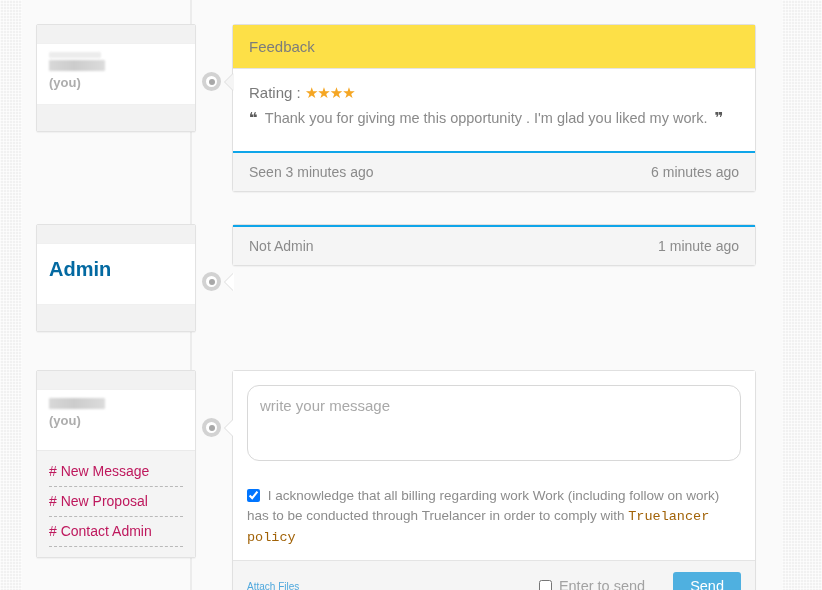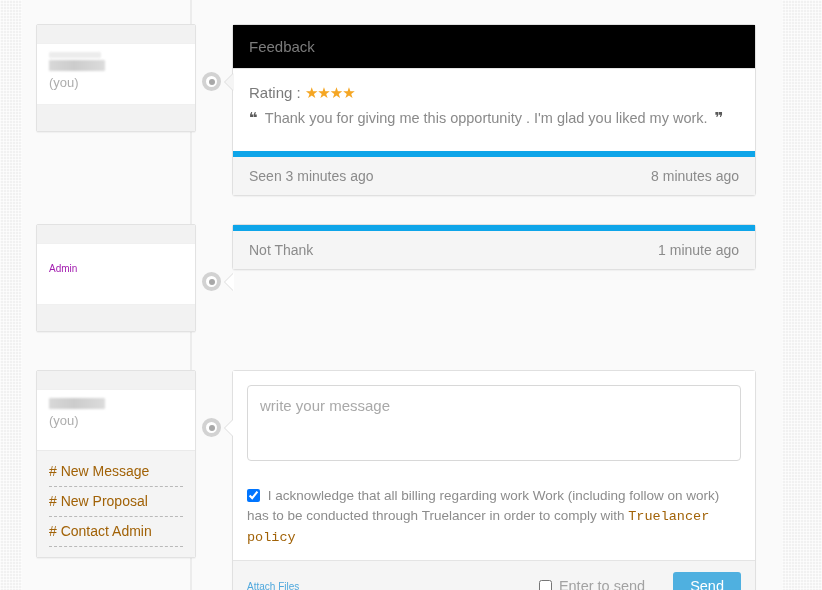--- a/index.html
+++ b/index.html
@@ -86,20 +86,21 @@
   }
   .user-card .cap {
     height: 18px;
     background: #f2f2f2;
     border-bottom: 1px solid #f0f0f0;
   }
   .user-card .body {
     background: #ffffff;
     padding: 8px 12px 10px 12px;
     min-height: 42px;
+    font-weight: bold;
   }
   .user-card .foot {
     height: 26px;
     background: #f2f2f2;
     border-top: 1px solid #f0f0f0;
   }
   .redacted-name {
     display: block;
     width: 56px;
     height: 11px;
@@ -114,36 +115,36 @@
     margin-bottom: 2px;
     background: #ececec;
     filter: blur(1.3px);
   }
   .you-label {
     font-size: 13px;
     color: #adadad;
     line-height: 16px;
   }
   .admin-name {
-    font-size: 10px;
-    color: #a21caf;
+    font-size: 20px;
+    color: #0369a1;
     line-height: 22px;
     padding-top: 6px;
     padding-bottom: 6px;
   }
 
   
   .action-list {
     background: #f4f4f4;
     border-top: 1px solid #eaeaea;
     padding: 6px 12px 10px 12px;
   }
   .action-item {
     font-size: 14px;
-    color: #a16207;
+    color: #be185d;
     padding: 5px 0 6px 0;
     border-bottom: 1px dashed #b9b9b9;
     line-height: 18px;
     white-space: nowrap;
     cursor: pointer;
   }
 
   
   .knob-col {
     position: relative;
@@ -206,33 +207,33 @@
     left: -8px;
     top: 48px;
     width: 0; height: 0;
     border-top: 9px solid transparent;
     border-bottom: 9px solid transparent;
     border-right: 9px solid #f5f5f5;
   }
   .bubble.plain::after { border-right-color: #ffffff; }
 
   .bubble-head {
-    background: #000000;
+    background: #fde047;
     border-bottom: 1px solid #e4e4e4;
     padding: 13px 16px;
     font-size: 15px;
     color: #7c7c7c;
   }
   .bubble-body {
     background: #ffffff;
     padding: 14px 16px 22px 16px;
   }
   .bubble-foot {
     background: #f5f5f5;
-    border-top: 6px solid #0ea5e9;
+    border-top: 2px solid #0ea5e9;
     padding: 11px 16px;
     display: flex;
     justify-content: space-between;
     align-items: center;
     font-size: 14px;
     color: #8b8b8b;
   }
 
   .rating-line {
     font-size: 15px;
@@ -278,21 +279,21 @@
   
   .composer-body {
     background: #ffffff;
     padding: 14px 14px 8px 14px;
   }
   .msg-input {
     width: 100%;
     height: 76px;
     box-sizing: border-box;
     border: 1px solid #d8d8d8;
-    border-radius: 4px;
+    border-radius: 12px;
     padding: 11px 12px;
     font-family: "Liberation Sans", sans-serif;
     font-size: 15px;
     color: #6e6e6e;
     resize: none;
     outline: none;
     background: #ffffff;
   }
   .msg-input::placeholder { color: #a9a9a9; }
 
@@ -389,21 +390,21 @@
             <div class="rating-line">
               <span>Rating :</span>
               <span class="stars">★★★★</span>
             </div>
             <div class="quote-line">
               <span class="qmark open">❝</span><span>Thank you for giving me this opportunity . I'm glad you liked my work.</span><span class="qmark close">❞</span>
             </div>
           </div>
           <div class="bubble-foot">
             <span>Seen 3 minutes ago</span>
-            <span>8 minutes ago</span>
+            <span>6 minutes ago</span>
           </div>
         </div>
       </div>
     </div>
 
     <div class="thread-row r2">
 
       <div class="user-col">
         <div class="user-card">
           <div class="cap"></div>
@@ -414,21 +415,21 @@
         </div>
       </div>
 
       <div class="knob-col">
         <div class="knob"></div>
       </div>
 
       <div class="bubble-col">
         <div class="bubble plain">
           <div class="bubble-foot">
-            <span>Not Thank</span>
+            <span>Not Admin</span>
             <span>1 minute ago</span>
           </div>
         </div>
       </div>
     </div>
 
     <div class="thread-row r3">
 
       <div class="user-col">
         <div class="user-card">

